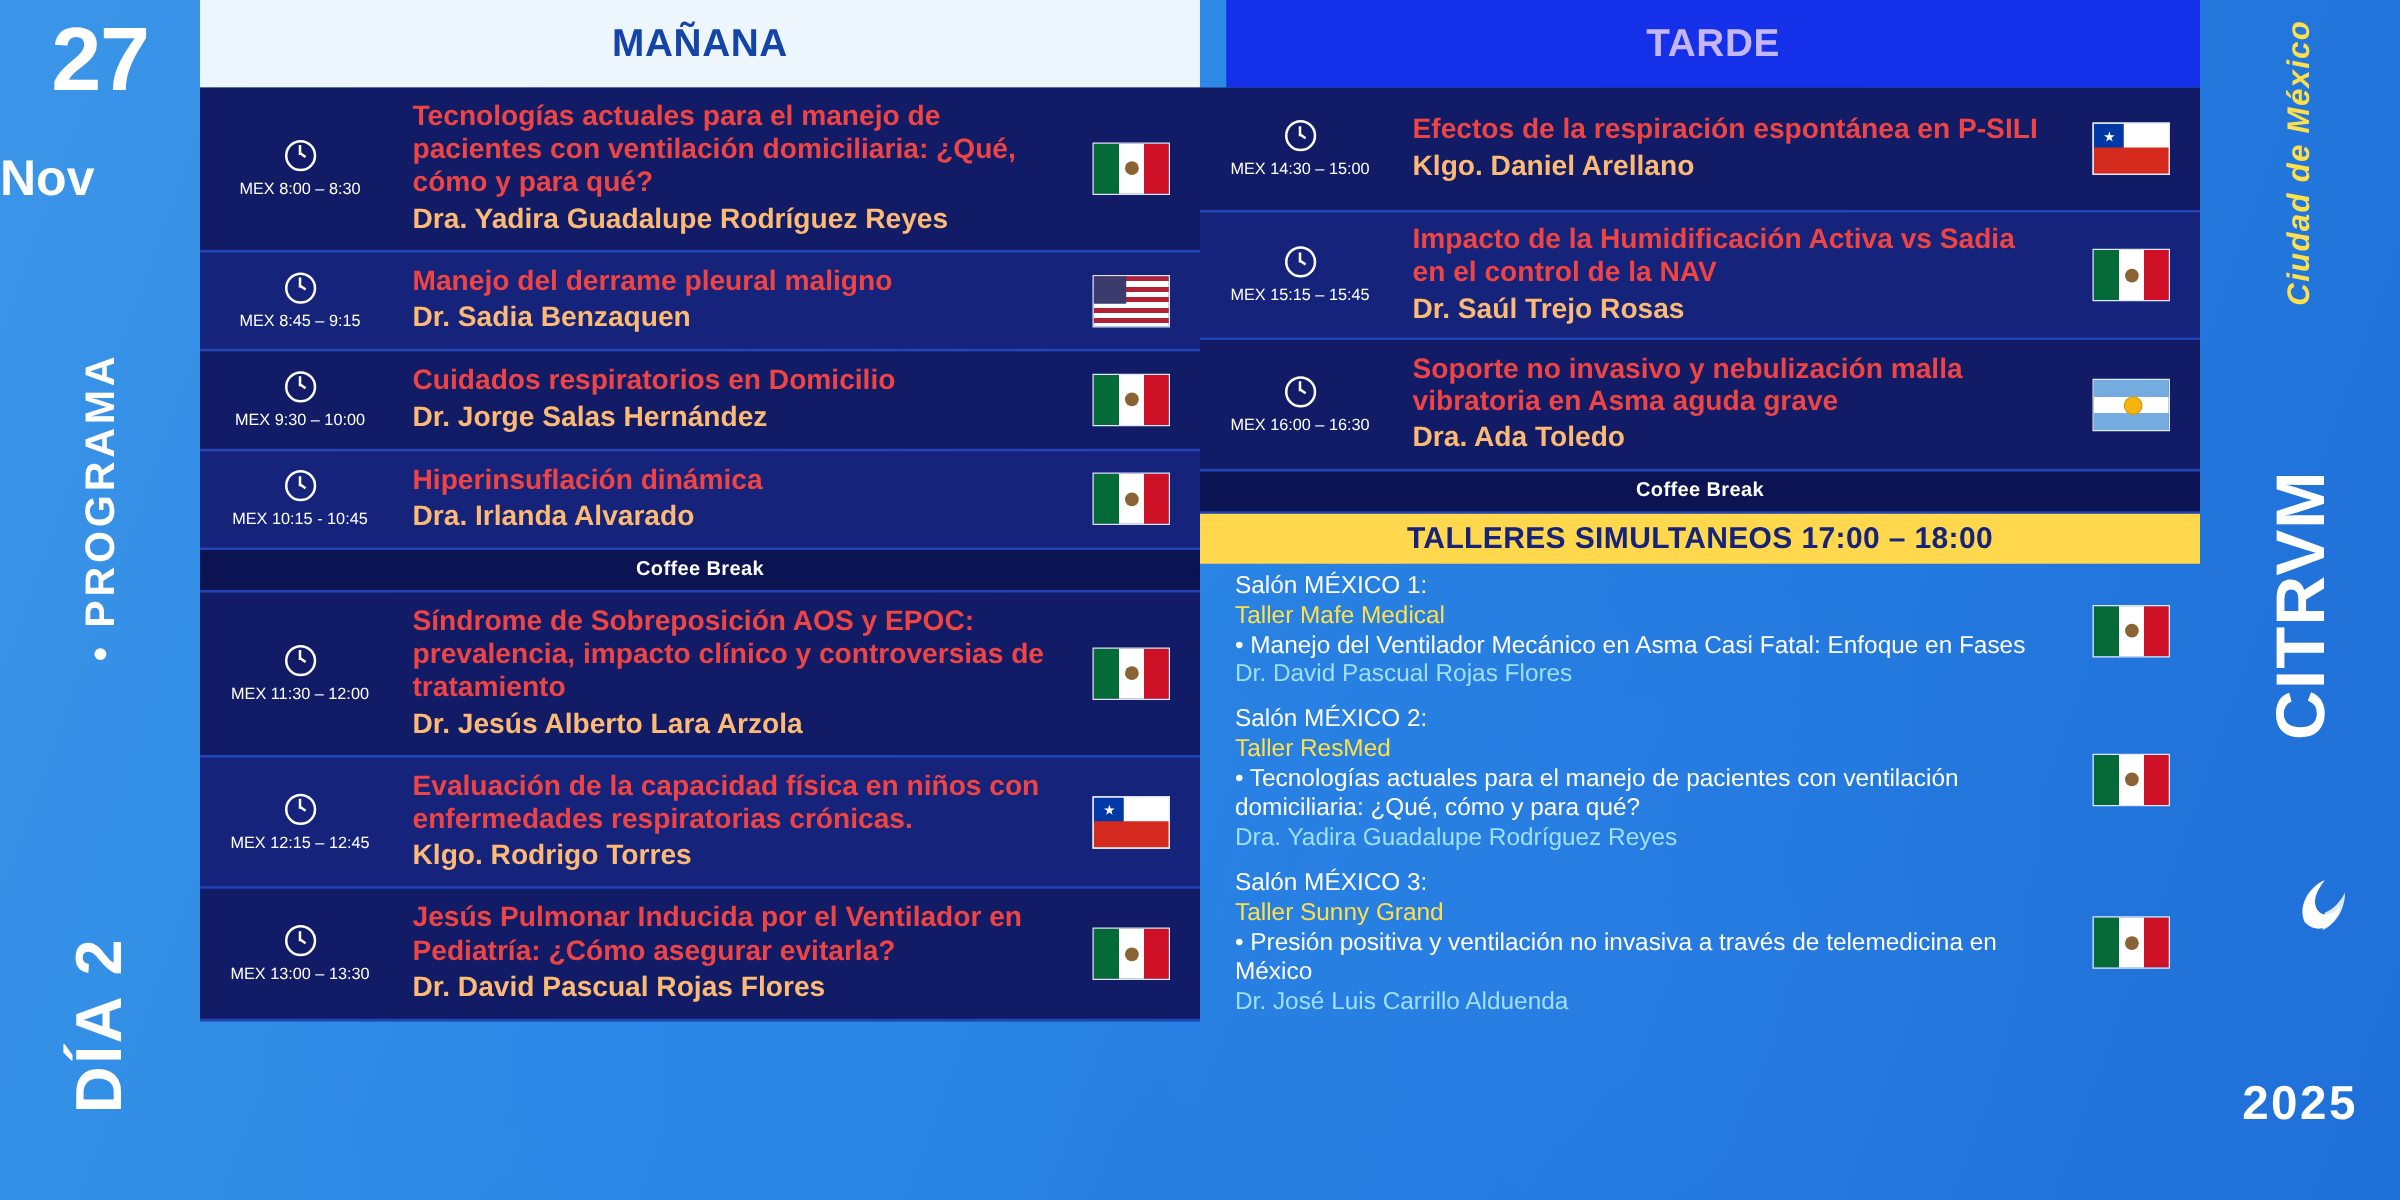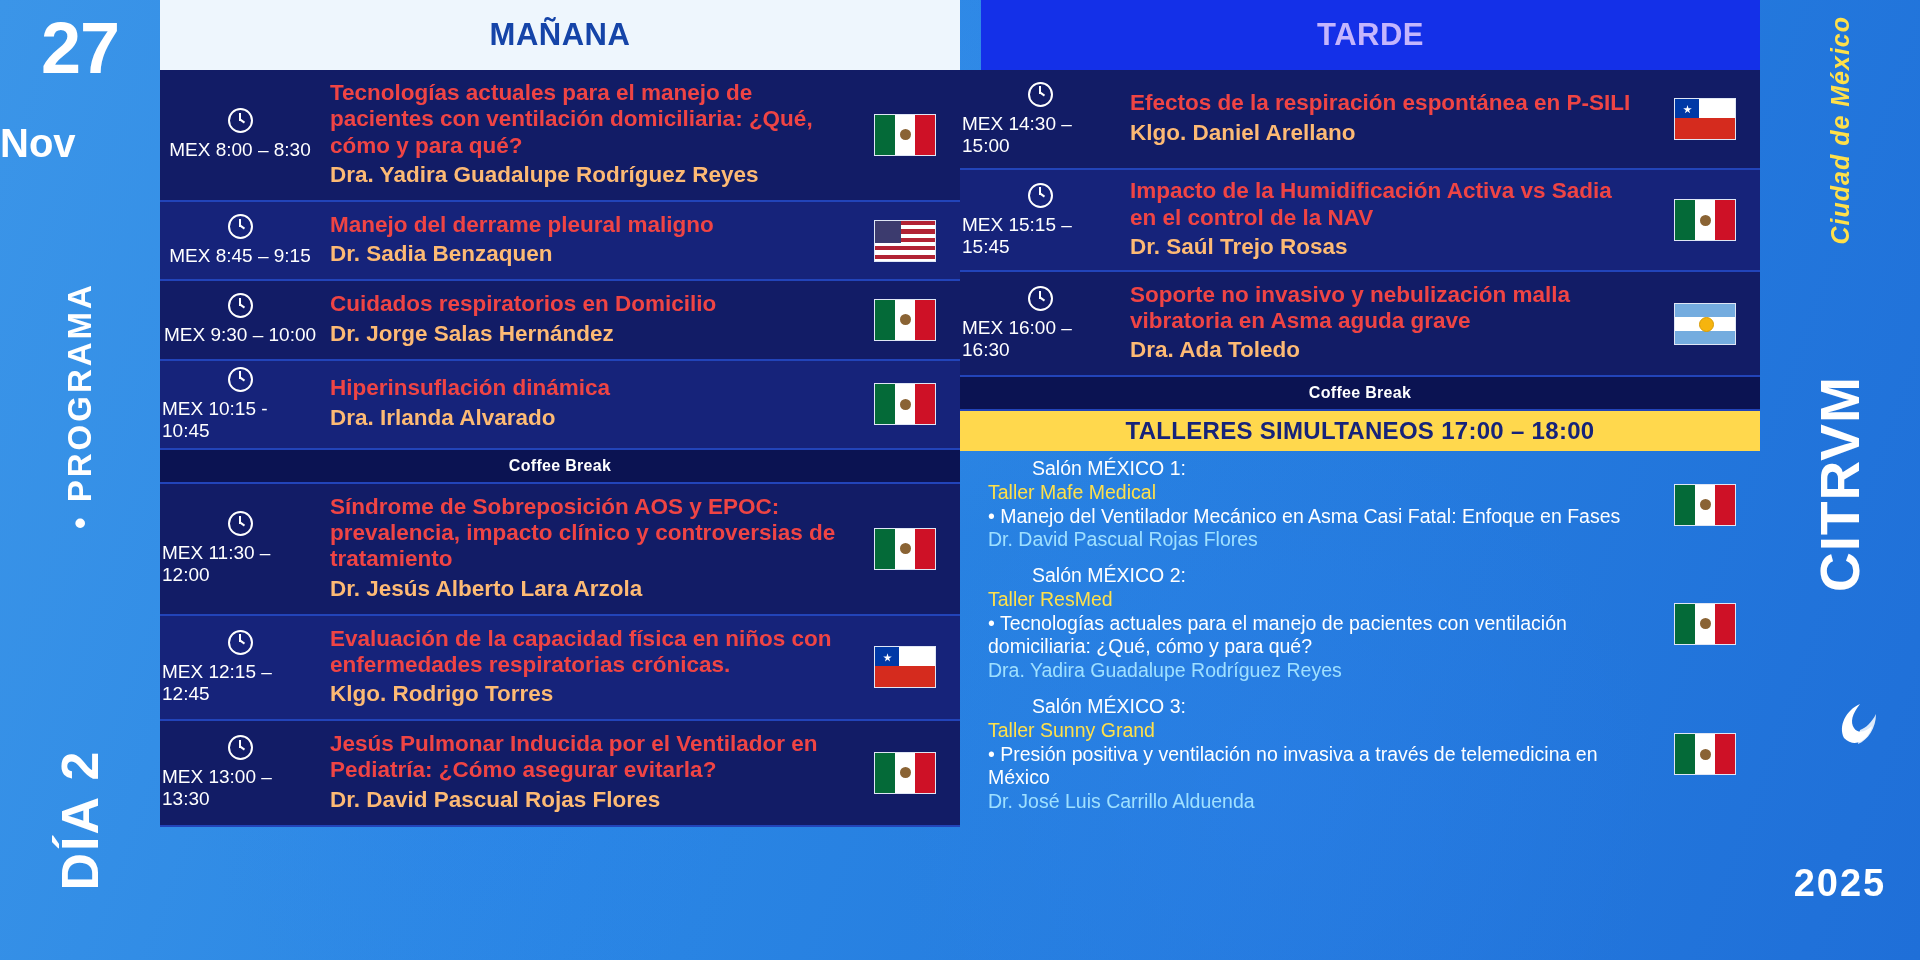--- a/index.html
+++ b/index.html
@@ -131,21 +131,21 @@
     position: relative;
   }
   .row.alt { background: #16237a; }
 
   .time-cell {
     width: 160px;
     flex: 0 0 160px;
     display: flex; flex-direction: column;
     align-items: center; justify-content: center;
     color: #ffffff;
-    font-size: 19px;
+    font-size: 13px;
     padding: 6px 2px;
     gap: 6px;
   }
   .clock {
     width: 25px; height: 25px;
     border: 2px solid #ffffff;
     border-radius: 50%;
     position: relative;
   }
   .clock::before, .clock::after {
@@ -232,21 +232,21 @@
     display: flex; align-items: center; justify-content: center;
     letter-spacing: .3px;
   }
 
   .ws-row {
     display: flex; align-items: center;
     background: transparent;
     padding: 6px 0 6px 0;
   }
   .ws-body { flex: 1 1 auto; padding: 0 10px 0 28px; }
-  .ws-room { color: #ffffff; font-size: 19.5px; line-height: 1.22; margin-left: 44px; }
+  .ws-room { color: #ffffff; font-size: 19.5px; line-height: 1.22; }
   .ws-name { color: #ffe04a; font-size: 19.5px; line-height: 1.22; }
   .ws-topic { color: #ffffff; font-size: 19.5px; line-height: 1.22; }
   .ws-speaker { color: #9fe0ff; font-size: 19.5px; line-height: 1.22; }
 
   .pm-bottom { position: relative; }
 </style>
 </head>
 <body>
 
 <div id="root">

